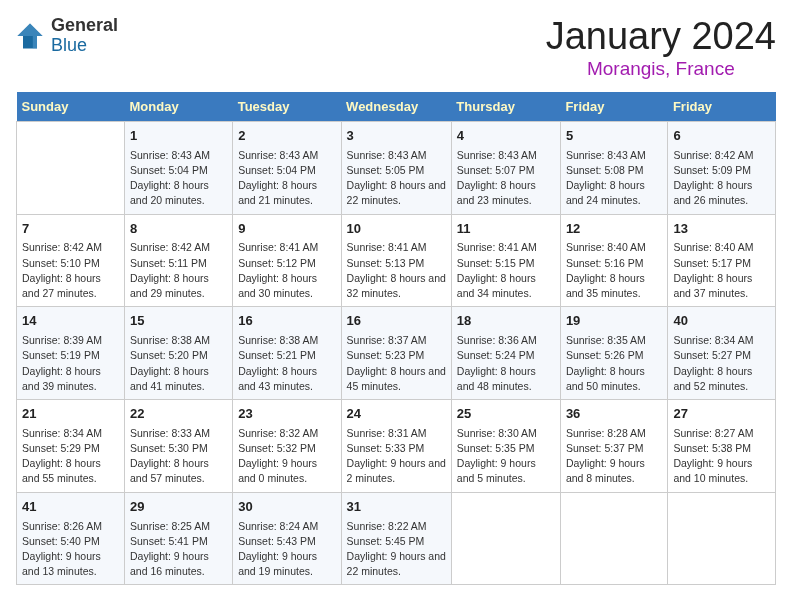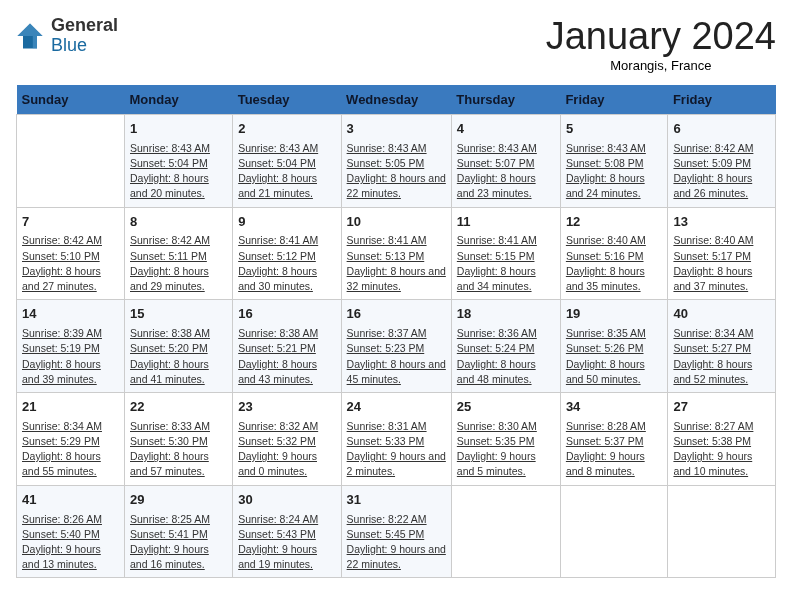--- a/index.html
+++ b/index.html
@@ -43,31 +43,31 @@
     .title-block {
       text-align: center;
     }
     .month-title {
       font-size: 38px;
       font-weight: normal;
       color: #222;
       line-height: 1.1;
     }
     .location {
-      font-size: 13px;
-      color: #000000;
+      font-size: 19px;
+      color: #a21caf;
     }
     table {
       width: 100%;
       border-collapse: collapse;
       font-size: 11px;
     }
     thead tr th {
       background-color: #3a7abf;
-      color: #0f172a;
+      color: #fef9c3;
       padding: 7px 5px;
       text-align: left;
       font-size: 13px;
       font-weight: bold;
     }
     tbody tr td {
       border: 1px solid #ccc;
       vertical-align: top;
       padding: 5px 5px;
       width: 113px;
@@ -84,21 +84,20 @@
     .day-number {
       font-size: 13px;
       font-weight: bold;
       color: #222;
       display: block;
       margin-bottom: 2px;
     }
     .day-info {
       font-size: 10.5px;
       color: #333;
-      text-decoration: underline;
     }
     .empty-cell {
       background: #fff !important;
       border: 1px solid #ccc;
     }
   </style>
 </head>
 <body>
 
 <div class="header">
@@ -233,21 +232,21 @@
         </td>
         <td>
           <span class="day-number">24</span>
           <div class="day-info">Sunrise: 8:31 AM<br>Sunset: 5:33 PM<br>Daylight: 9 hours and 2 minutes.</div>
         </td>
         <td>
           <span class="day-number">25</span>
           <div class="day-info">Sunrise: 8:30 AM<br>Sunset: 5:35 PM<br>Daylight: 9 hours and 5 minutes.</div>
         </td>
         <td>
-          <span class="day-number">34</span>
+          <span class="day-number">36</span>
           <div class="day-info">Sunrise: 8:28 AM<br>Sunset: 5:37 PM<br>Daylight: 9 hours and 8 minutes.</div>
         </td>
         <td>
           <span class="day-number">27</span>
           <div class="day-info">Sunrise: 8:27 AM<br>Sunset: 5:38 PM<br>Daylight: 9 hours and 10 minutes.</div>
         </td>
       </tr>
       <tr>
         <td>
           <span class="day-number">41</span>

